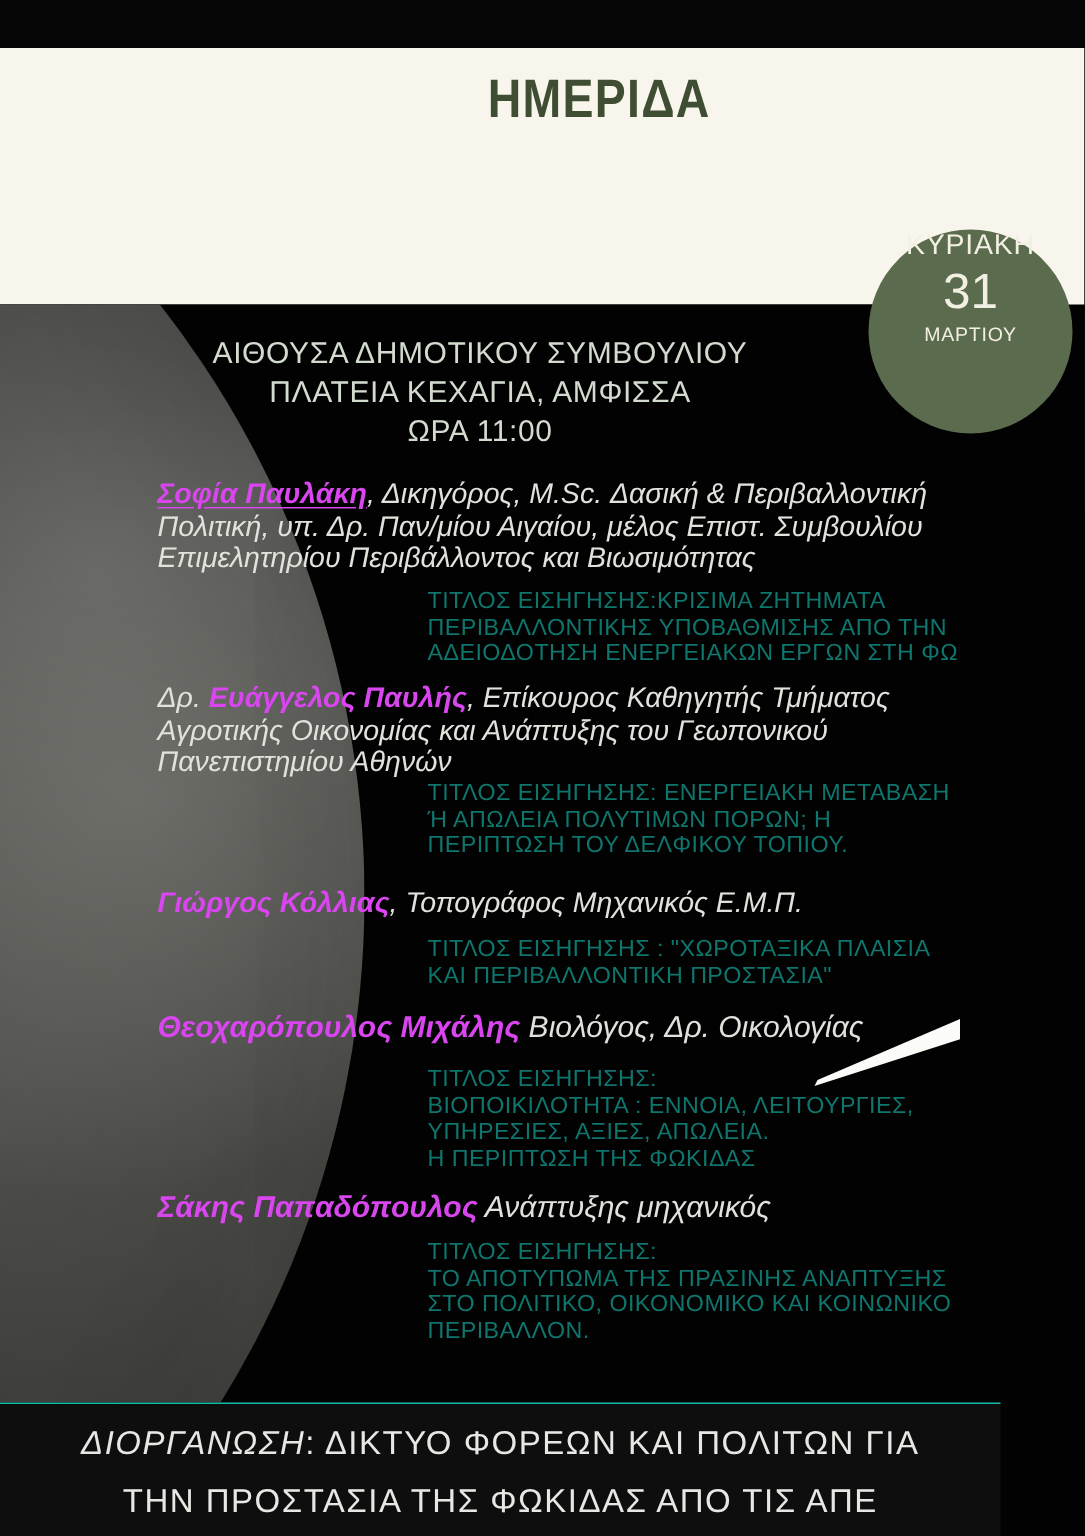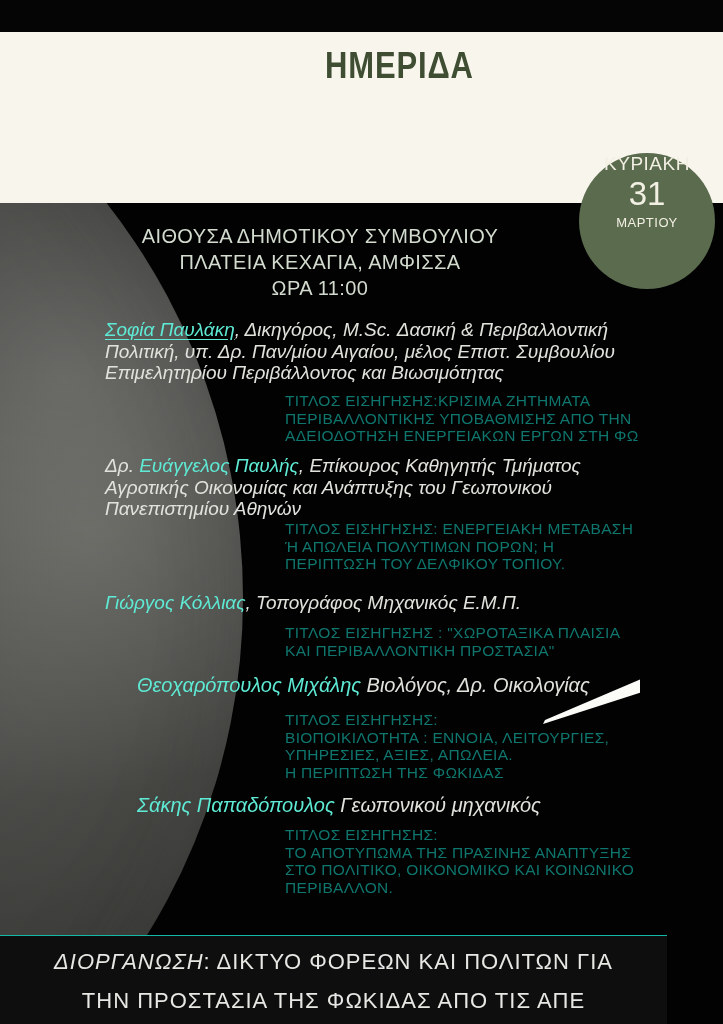--- a/index.html
+++ b/index.html
@@ -42,23 +42,23 @@
   }
   .turbine{position:absolute;left:0;top:0;z-index:1;pointer-events:none;}
   .venue{
     position:absolute;left:0;top:20px;width:100%;margin:0;text-align:center;z-index:2;
     color:#d2dbce;font-size:20px;line-height:26px;white-space:pre-line;letter-spacing:.4px;
   }
   .speaker{
     position:absolute;left:105px;width:535px;margin:0;z-index:2;
     font-style:italic;font-size:19px;line-height:21.5px;color:#e2e2dd;white-space:pre-line;
   }
-  .speaker .sname{font-weight:normal;color:#5eead4;}
+  .speaker .sname{font-weight:bold;color:#d946ef;}
   .speaker .sname.u{text-decoration:underline;text-underline-offset:3px;}
-  .speaker.big{font-size:20px;line-height:23px;margin-left:32px;}
+  .speaker.big{font-size:20px;line-height:23px;}
   .talk{
     position:absolute;left:285px;width:430px;margin:0;z-index:2;
     color:#0f766e;font-size:15.5px;line-height:17.5px;white-space:pre-line;letter-spacing:.3px;
   }
   
   .footer{
     position:absolute;left:0;top:935px;width:667px;height:89px;background:#0e0e0e;
     border-top:1px solid #14b8a6;z-index:3;
   }
   .org{
@@ -126,21 +126,21 @@
     <p class="speaker" style="top:389px"><span class="sname">Γιώργος Κόλλιας</span><span class="screds">, Τοπογράφος Μηχανικός Ε.Μ.Π.</span></p>
     <p class="talk" style="top:421px">ΤΙΤΛΟΣ ΕΙΣΗΓΗΣΗΣ : "ΧΩΡΟΤΑΞΙΚΑ ΠΛΑΙΣΙΑ
 ΚΑΙ ΠΕΡΙΒΑΛΛΟΝΤΙΚΗ ΠΡΟΣΤΑΣΙΑ"</p>
 
     <p class="speaker big" style="top:471px"><span class="sname">Θεοχαρόπουλος Μιχάλης</span><span class="screds"> Βιολόγος, Δρ. Οικολογίας</span></p>
     <p class="talk" style="top:508px">ΤΙΤΛΟΣ ΕΙΣΗΓΗΣΗΣ:
 ΒΙΟΠΟΙΚΙΛΟΤΗΤΑ : ΕΝΝΟΙΑ, ΛΕΙΤΟΥΡΓΙΕΣ,
 ΥΠΗΡΕΣΙΕΣ, ΑΞΙΕΣ, ΑΠΩΛΕΙΑ.
 Η ΠΕΡΙΠΤΩΣΗ ΤΗΣ ΦΩΚΙΔΑΣ</p>
 
-    <p class="speaker big" style="top:591px"><span class="sname">Σάκης Παπαδόπουλος</span><span class="screds"> Γεωπονικού μηχανικός</span></p>
+    <p class="speaker big" style="top:591px"><span class="sname">Σάκης Παπαδόπουλος</span><span class="screds"> Ανάπτυξης μηχανικός</span></p>
     <p class="talk" style="top:623px">ΤΙΤΛΟΣ ΕΙΣΗΓΗΣΗΣ:
 ΤΟ ΑΠΟΤΥΠΩΜΑ ΤΗΣ ΠΡΑΣΙΝΗΣ ΑΝΑΠΤΥΞΗΣ
 ΣΤΟ ΠΟΛΙΤΙΚΟ, ΟΙΚΟΝΟΜΙΚΟ ΚΑΙ ΚΟΙΝΩΝΙΚΟ
 ΠΕΡΙΒΑΛΛΟΝ.</p>
 
   </section>
 
   <footer class="footer">
     <p class="org"><span class="org-label">ΔΙΟΡΓΑΝΩΣΗ</span><span>: ΔΙΚΤΥΟ ΦΟΡΕΩΝ ΚΑΙ ΠΟΛΙΤΩΝ ΓΙΑ
 ΤΗΝ ΠΡΟΣΤΑΣΙΑ ΤΗΣ ΦΩΚΙΔΑΣ ΑΠΟ ΤΙΣ ΑΠΕ</span></p>

